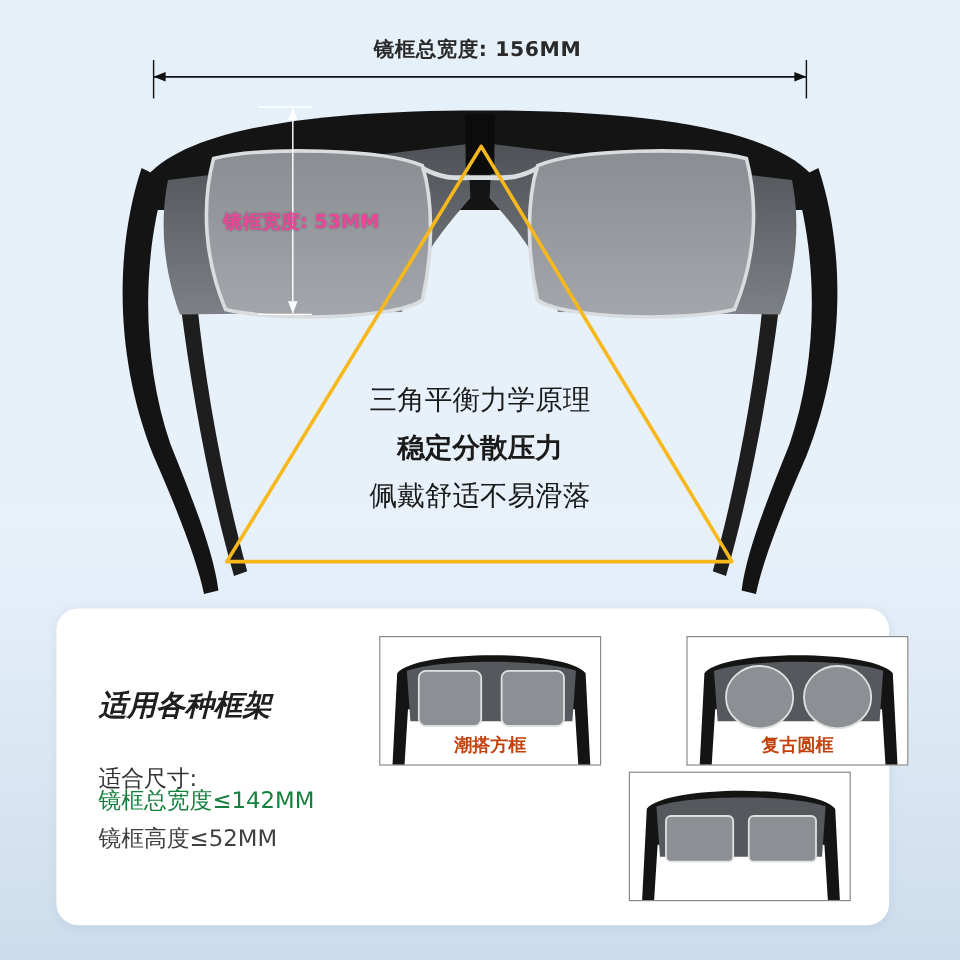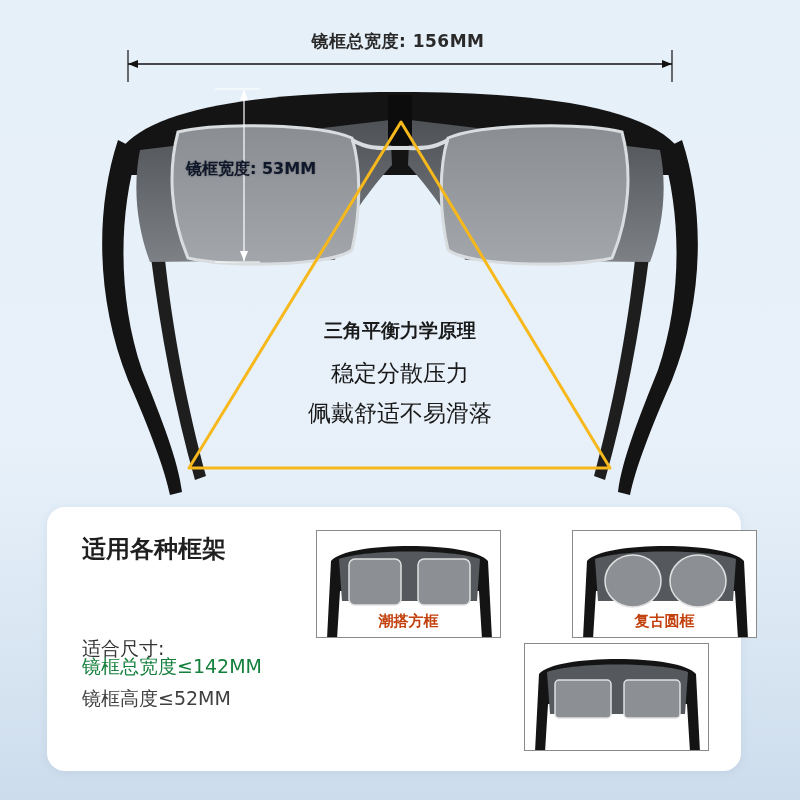--- a/index.html
+++ b/index.html
@@ -10,37 +10,37 @@
     background: linear-gradient(180deg,#e6f0f9 0%,#e8f1fa 55%,#d6e4f1 85%,#cddcec 100%);
   }
   .abs { position:absolute; }
   #stage { position:absolute; left:0; top:0; width:800px; height:800px; }
 
   .dim-total-label {
     left:0; width:796px; top:30px; text-align:center;
     font-size:17px; color:#2a2a2a; font-weight:bold; letter-spacing:0.5px;
   }
   .dim-lens-label {
-    left:186px; top:159px; font-size:16px; color:#0f172a; font-weight:bold;
+    left:186px; top:175px; font-size:16px; color:#ec4899; font-weight:bold;
     text-shadow:0 0 2px rgba(0,0,0,0.35);
   }
 
   .center-text {
     left:250px; width:300px; text-align:center; color:#1a1a1a;
   }
-  .ct1 { top:318px; font-size:19px; font-weight:bold; }
-  .ct2 { top:358px; font-size:23px; font-weight:normal; }
+  .ct1 { top:318px; font-size:23px; font-weight:normal; }
+  .ct2 { top:358px; font-size:23px; font-weight:bold; }
   .ct3 { top:398px; font-size:23px; font-weight:normal; }
 
   .panel {
     left:47px; top:507px; width:694px; height:264px;
     background:#ffffff; border-radius:18px;
     box-shadow:0 2px 8px rgba(120,150,180,0.15);
   }
-  .panel-title { left:82px; top:533px; font-size:24px; color:#1f1f1f; font-weight:bold; }
+  .panel-title { left:82px; top:572px; font-size:24px; color:#1f1f1f; font-weight:bold;font-style:italic; }
   .panel-sub   { left:82px; top:636px; font-size:19px; color:#333; }
   .panel-line1 { left:82px; top:654px; font-size:19px; color:#15803d; }
   .panel-line2 { left:82px; top:686px; font-size:19px; color:#404040; }
 
   .thumb {
     position:absolute; width:185px; height:108px;
     border:1px solid #8a8a8a; background:#ffffff; overflow:hidden;
   }
   .thumb svg { position:absolute; left:0; top:0; }
   .thumb-label {

